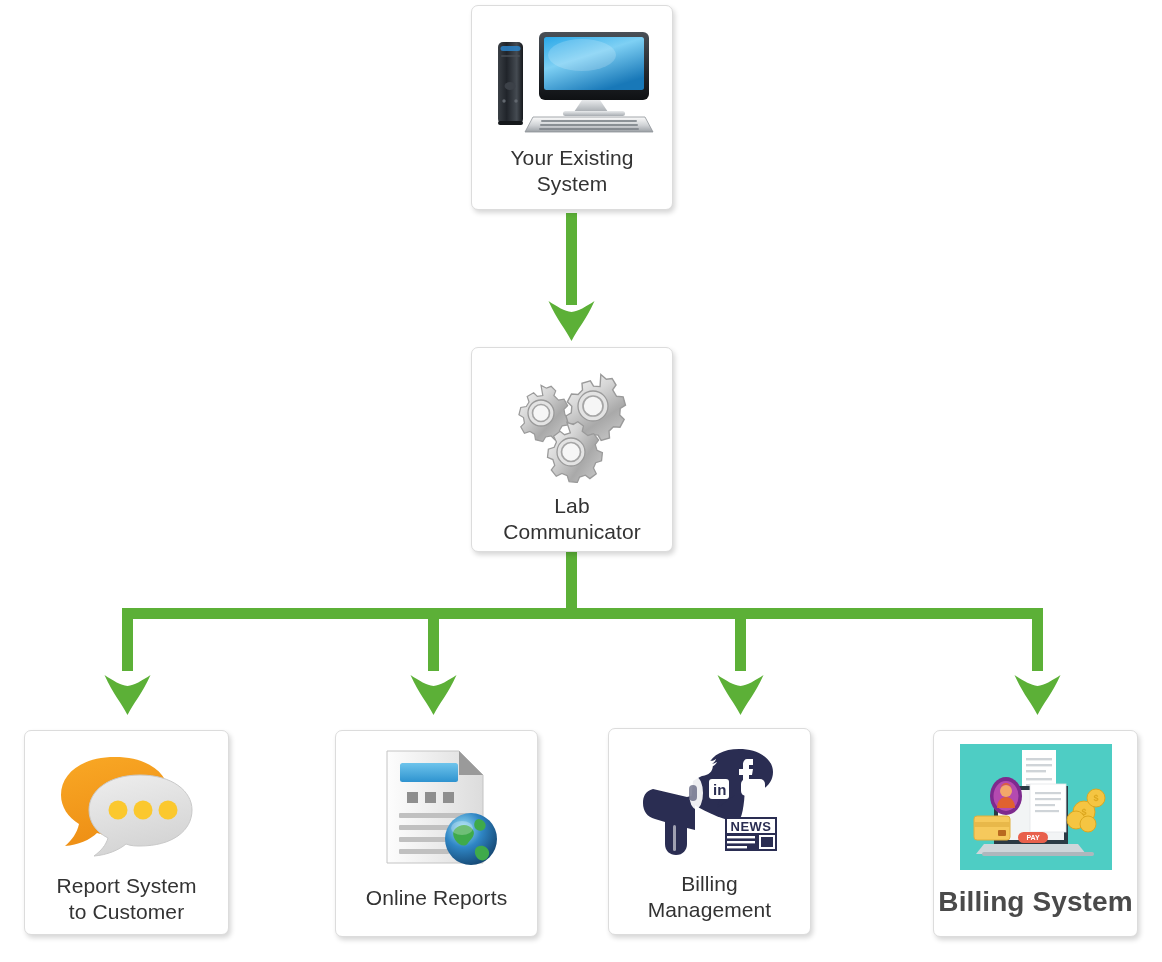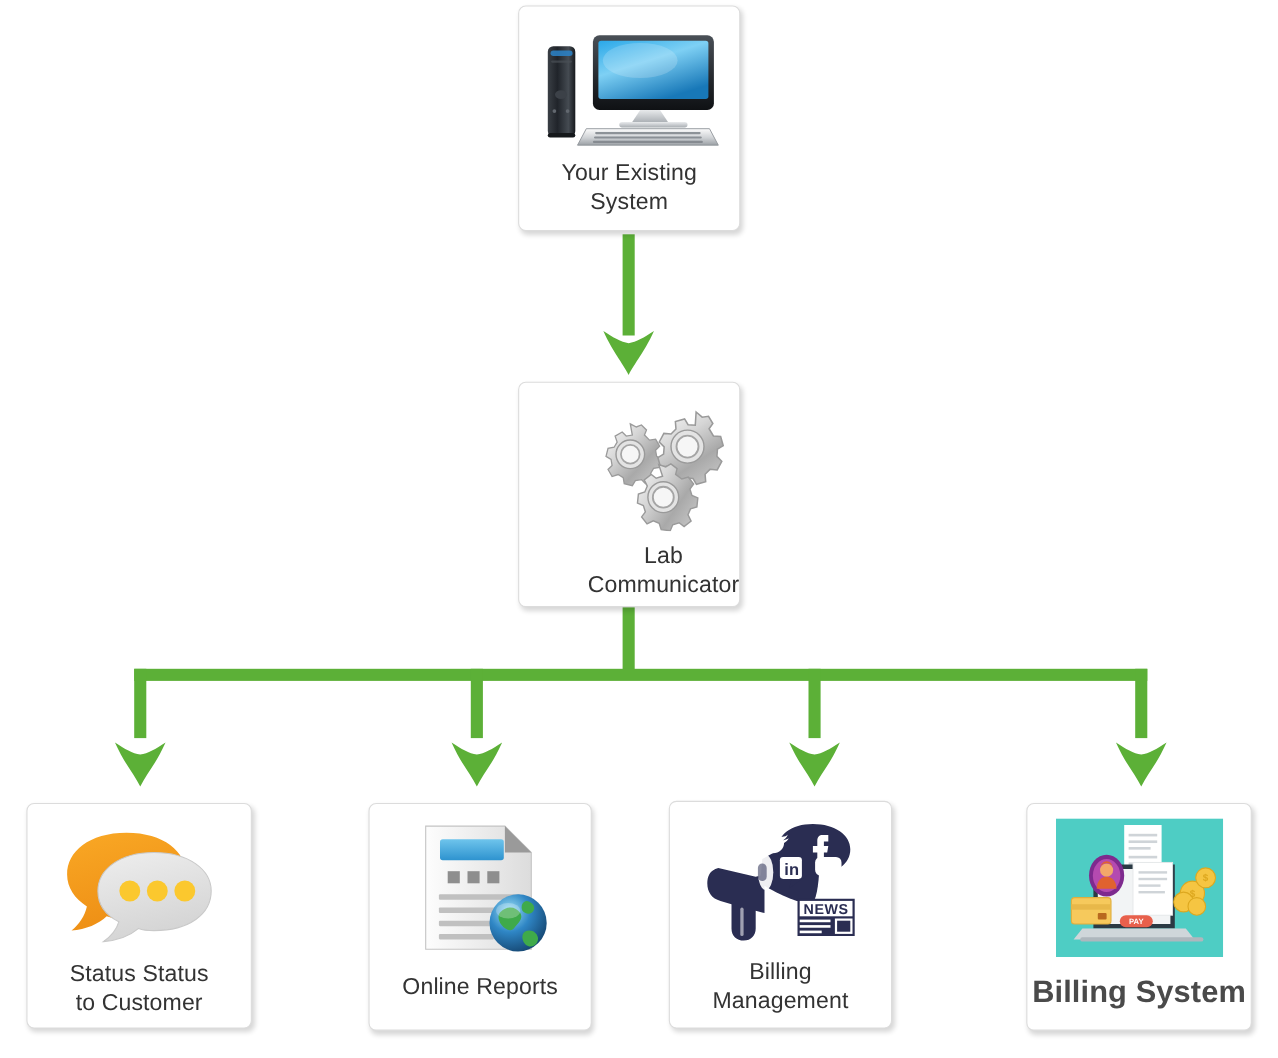--- a/index.html
+++ b/index.html
@@ -61,21 +61,21 @@
   }
 
   
   #node-existing-system {
     left: 471px; top: 5px; width: 202px; height: 205px;
   }
   #node-existing-system .node-icon { margin-top: 16px; height: 115px; }
   #node-existing-system .node-label { font-size: 21px; margin-top: 8px; }
 
   #node-lab-communicator {
-    left: 471px; top: 347px; width: 202px; height: 205px; align-items: flex-end;
+    left: 471px; top: 347px; width: 202px; height: 205px;
   }
   #node-lab-communicator .node-icon { margin-top: 20px; height: 115px; }
   #node-lab-communicator .node-label { font-size: 21px; margin-top: 10px; }
 
   #node-report-status {
     left: 24px; top: 730px; width: 205px; height: 205px;
   }
   #node-report-status .node-icon { margin-top: 14px; height: 120px; }
   #node-report-status .node-label { font-size: 21px; margin-top: 8px; }
 
@@ -276,21 +276,21 @@
                  C54 100 49 106 42 111 C55 110 67 105 74 99
                  C79 101 84 101 88 101 C120 101 140 86 140 65
                  C140 46 120 30 88 30 Z" fill="url(#gry)" stroke="#c9c9c9" stroke-width="1"></path>
         <g fill="#fbc82e">
           <circle cx="66" cy="65" r="9.5"></circle>
           <circle cx="91" cy="65" r="9.5"></circle>
           <circle cx="116" cy="65" r="9.5"></circle>
         </g>
       </svg>
     </div>
-    <div class="node-label">Status Status
+    <div class="node-label">Report System
 to Customer</div>
   </div>
 
   <div class="node" id="node-online-reports">
     <div class="node-icon">
       <svg width="140" height="128" viewBox="0 0 140 128">
         <defs>
           <linearGradient id="pap" x1="0" y1="0" x2="1" y2="0">
             <stop offset="0%" stop-color="#fdfdfd"></stop>
             <stop offset="100%" stop-color="#dcdcdc"></stop>

